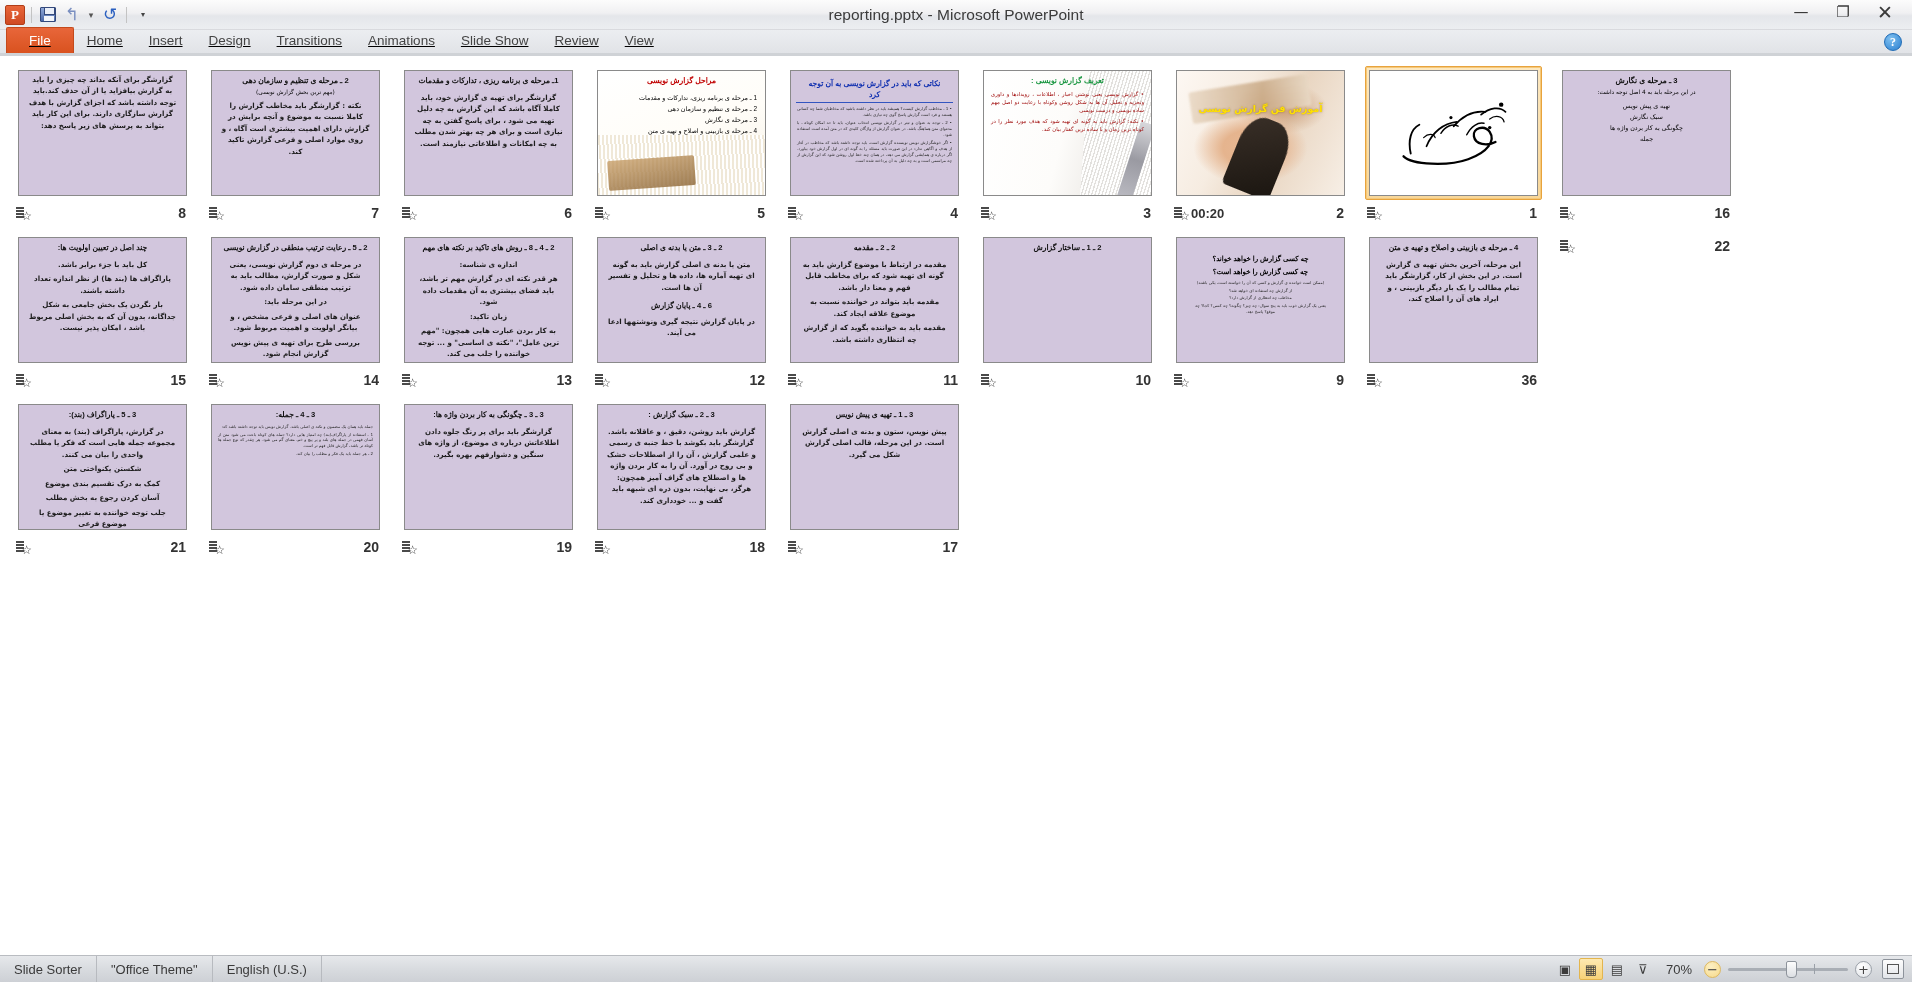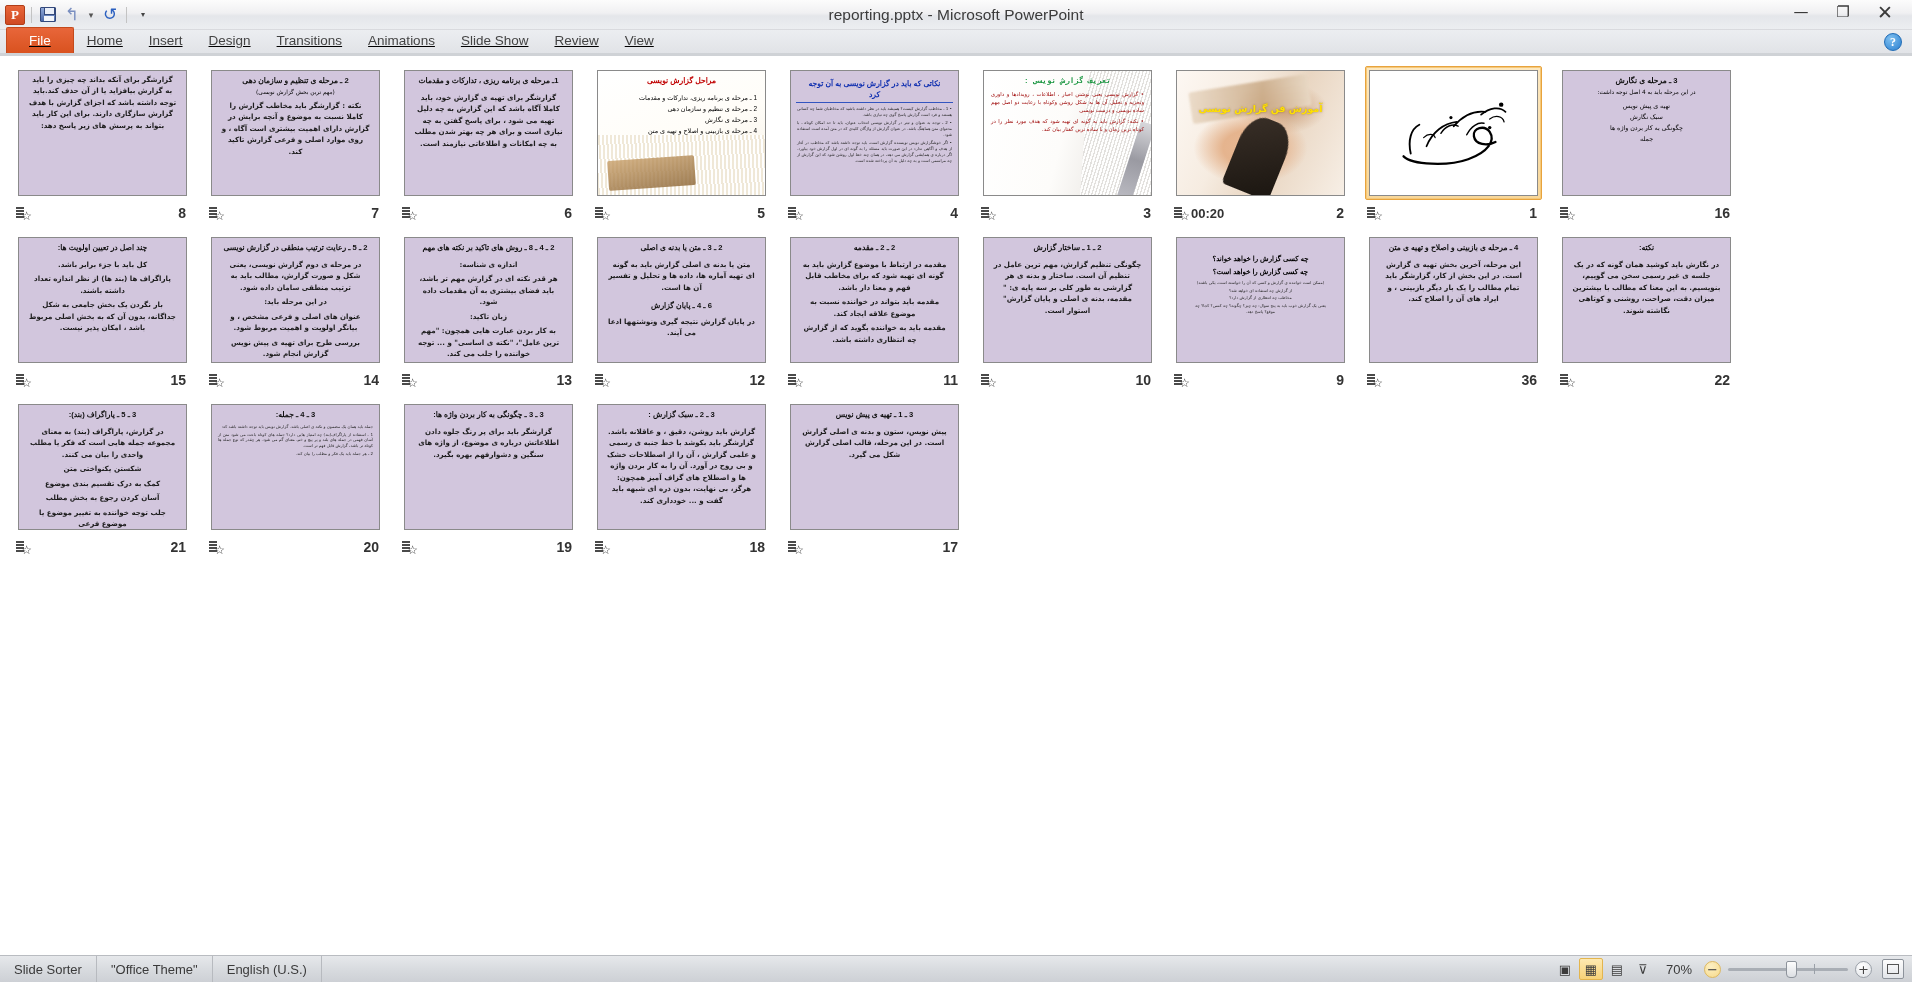--- a/index.html
+++ b/index.html
@@ -179,21 +179,21 @@
     font-size:7.1px; line-height:1.62;
     color:#1d1d1d; text-align:center;
     font-family:"DejaVu Sans", sans-serif;
     font-weight:bold;
   }
   .sl-title {
     font-size:7.6px; font-weight:bold; text-align:center;
     padding:5px 6px 2px 6px; line-height:1.4;
   }
   .sl-title.red { color:#c00000; }
-  .sl-title.green { color:#1a9641;font-family:Liberation Mono, monospace; }
+  .sl-title.green { color:#1a9641; }
   .sl-title.blue { color:#1030b0; }
   .sl-title.dark { color:#101010; }
   .sl-small {
     font-size:5.3px; line-height:1.5; color:#2a2a2a; text-align:justify;
     padding:2px 7px; font-family:"DejaVu Sans",sans-serif;
   }
   .sl-small.red { color:#9c0000; }
   .sl-tiny {
     font-size:4.1px; line-height:1.45; color:#262626; text-align:justify;
     padding:1px 6px; font-family:"DejaVu Sans",sans-serif;
@@ -669,21 +669,20 @@
        </div>
 
        <div class="snum">11</div>
      </div>
         </div>
         <div class="cell">
           <div class="thumb-wrap">
        <div class="thumb">
               <div class="sl lav">
                 <div class="sl-title dark">2 ـ 1 ـ ساختار گزارش</div>
-                <div class="sl-body" style="padding-top:3px;padding-bottom:0">چگونگی تنظیم گزارش، مهم ترین عامل در تنظیم آن است. ساختار و بدنه ی هر گزارشی به طور کلی بر سه پایه ی: " مقدمه، بدنه ی اصلی و پایان گزارش" استوار است.</div>
               </div>
             </div>
      </div>
      <div class="meta">
        <div class="trans-ico">
          <div class="bars"></div>
               <div class="star">☆</div>
        </div>
 
        <div class="snum">10</div>
@@ -725,28 +724,20 @@
      <div class="meta">
        <div class="trans-ico">
          <div class="bars"></div>
               <div class="star">☆</div>
        </div>
 
        <div class="snum">36</div>
      </div>
         </div>
         <div class="cell">
-          <div class="thumb-wrap">
-       <div class="thumb">
-              <div class="sl lav">
-                <div class="sl-title dark">نکته:</div>
-                <div class="sl-body" style="padding-top:3px;padding-bottom:0">در نگارش باید کوشید همان گونه که در یک جلسه ی غیر رسمی سخن می گوییم، بنویسیم. به این معنا که مطالب با بیشترین میزان دقت، صراحت، روشنی و کوتاهی نگاشته شوند.</div>
-              </div>
-            </div>
-     </div>
      <div class="meta">
        <div class="trans-ico">
          <div class="bars"></div>
               <div class="star">☆</div>
        </div>
 
        <div class="snum">22</div>
      </div>
         </div>
         <div class="cell">

